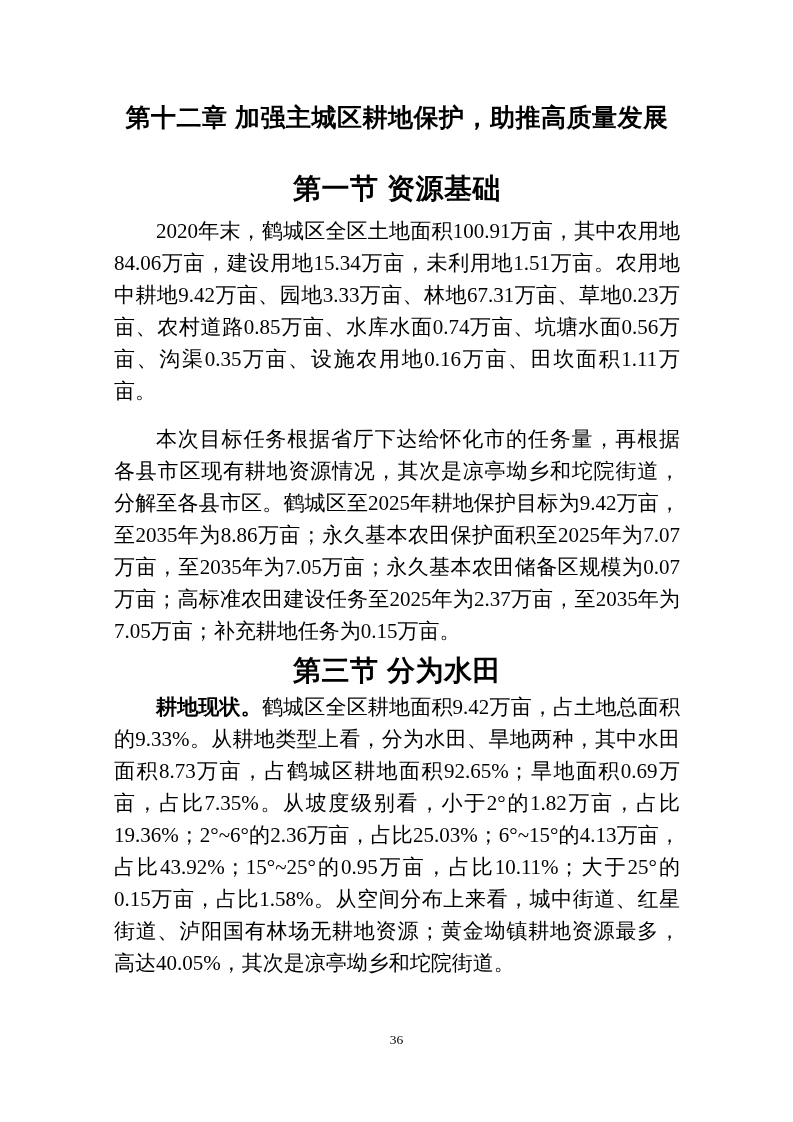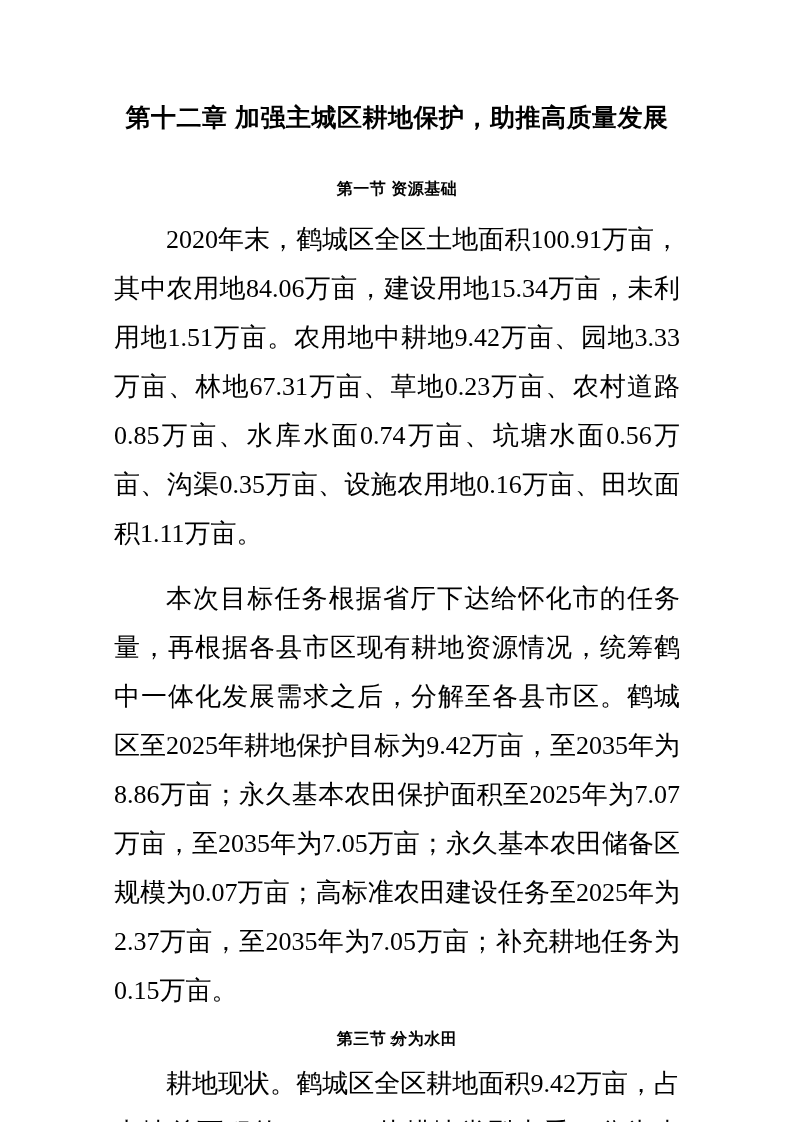--- a/index.html
+++ b/index.html
@@ -27,43 +27,43 @@
     font-family: "Liberation Sans", "DejaVu Sans", sans-serif;
     font-weight: 700;
     font-size: 25px;
     line-height: 34px;
     text-align: center;
     letter-spacing: 0.5px;
   }
   .section-heading {
     font-family: "Liberation Sans", "DejaVu Sans", sans-serif;
     font-weight: 700;
-    font-size: 16px;
+    font-size: 28px;
     line-height: 28px;
     text-align: center;
     letter-spacing: 0.5px;
   }
   .section-heading.s1 { margin: 41px 0 0 0; }
   .section-heading.s2 { margin: 5px 0 0 0; }
   .section-heading.s3 { margin: 10px 0 0 0; }
   .body-para {
     margin: 0;
-    font-size: 26px;
-    line-height: 49px;
+    font-size: 21px;
+    line-height: 32px;
     text-align: justify;
     text-justify: inter-ideograph;
     text-indent: 2em;
     word-break: normal;
     overflow-wrap: break-word;
   }
   .body-para.p1 { margin-top: 12px; }
   .body-para.p2 { margin-top: 16px; }
   .body-para.p3 { margin-top: 6px; }
   .lead-run {
-    font-weight: 400;
+    font-weight: 700;
   }
   .page-number {
     position: absolute;
     left: 0;
     right: 0;
     top: 1032px;
     text-align: center;
     font-size: 13.5px;
     line-height: 16px;
     font-family: "Liberation Serif", "DejaVu Serif", serif;
@@ -76,24 +76,24 @@
   <main class="content">
 
     <h1 class="chapter-title">第十二章 加强主城区耕地保护，助推高质量发展</h1>
 
     <section>
       <h2 class="section-heading s1">第一节 资源基础</h2>
       <p class="body-para p1"><span>2020年末，鹤城区全区土地面积100.91万亩，其中农用地84.06万亩，建设用地15.34万亩，未利用地1.51万亩。农用地中耕地9.42万亩、园地3.33万亩、林地67.31万亩、草地0.23万亩、农村道路0.85万亩、水库水面0.74万亩、坑塘水面0.56万亩、沟渠0.35万亩、设施农用地0.16万亩、田坎面积1.11万亩。</span></p>
     </section>
 
     <section>
-      <p class="body-para p2"><span>本次目标任务根据省厅下达给怀化市的任务量，再根据各县市区现有耕地资源情况，统筹鹤中一体化发展需求之后，分解至各县市区。鹤城区至2025年耕地保护目标为9.42万亩，至2035年为8.86万亩；永久基本农田保护面积至2025年为7.07万亩，至2035年为7.05万亩；永久基本农田储备区规模为0.07万亩；高标准农田建设任务至2025年为2.37万亩，至2035年为7.05万亩；补充耕地任务为0.15万亩。</span></p>
+      <p class="body-para p2"><span>本次目标任务根据省厅下达给怀化市的任务量，再根据各县市区现有耕地资源情况，其次是凉亭坳乡和坨院街道，分解至各县市区。鹤城区至2025年耕地保护目标为9.42万亩，至2035年为8.86万亩；永久基本农田保护面积至2025年为7.07万亩，至2035年为7.05万亩；永久基本农田储备区规模为0.07万亩；高标准农田建设任务至2025年为2.37万亩，至2035年为7.05万亩；补充耕地任务为0.15万亩。</span></p>
     </section>
 
     <section>
       <h2 class="section-heading s3">第三节 分为水田</h2>
       <p class="body-para p3"><span class="lead-run">耕地现状。</span><span>鹤城区全区耕地面积9.42万亩，占土地总面积的9.33%。从耕地类型上看，分为水田、旱地两种，其中水田面积8.73万亩，占鹤城区耕地面积92.65%；旱地面积0.69万亩，占比7.35%。从坡度级别看，小于2°的1.82万亩，占比19.36%；2°~6°的2.36万亩，占比25.03%；6°~15°的4.13万亩，占比43.92%；15°~25°的0.95万亩，占比10.11%；大于25°的0.15万亩，占比1.58%。从空间分布上来看，城中街道、红星街道、泸阳国有林场无耕地资源；黄金坳镇耕地资源最多，高达40.05%，其次是凉亭坳乡和坨院街道。</span></p>
     </section>
 
   </main>
 
-  <footer class="page-number">27</footer>
+  <footer class="page-number">36</footer>
 </div>
 
 </body></html>

